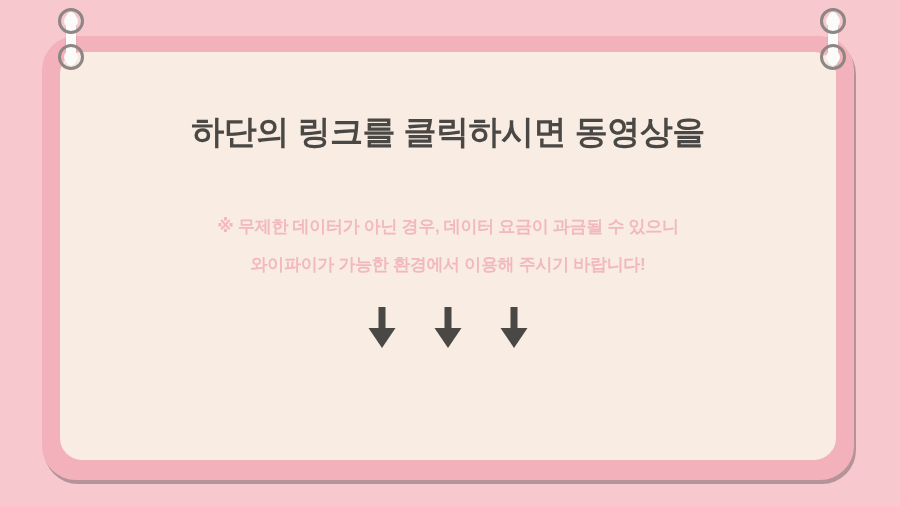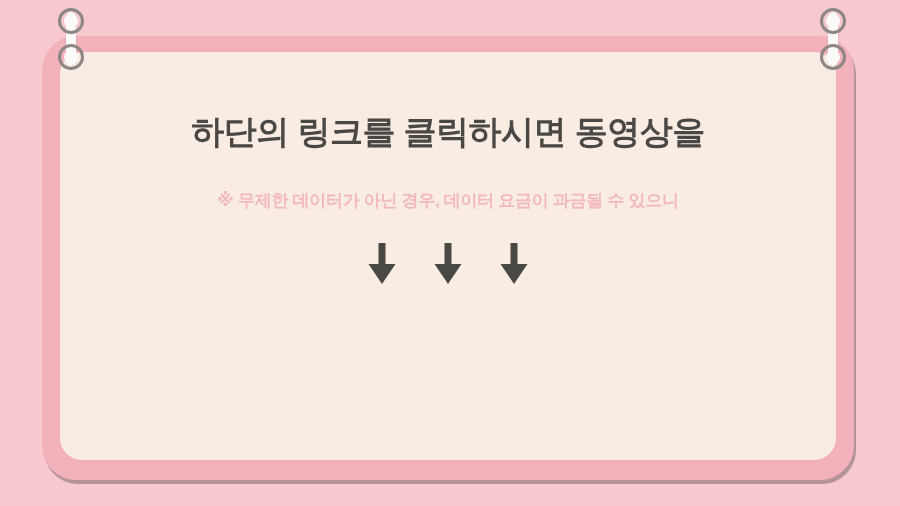--- a/index.html
+++ b/index.html
@@ -83,21 +83,21 @@
 
   .notice {
     color: #f2b8bd;
     font-size: 17px;
     font-weight: bold;
     letter-spacing: -0.3px;
     line-height: 1.0;
     text-align: center;
     white-space: nowrap;
   }
-  .notice.line1 { margin-top: 44px; }
+  .notice.line1 { margin-top: 70px; }
   .notice.line2 { margin-top: 21px; }
 
   
   .arrows {
     margin-top: 34px;
     display: flex;
     gap: 36px;
     align-items: flex-start;
     justify-content: center;
   }
@@ -155,20 +155,21 @@
   <div class="card-frame"></div>
 
   <div class="card-inner">
     <div class="content">
 
       <div class="headline line1">하단의 링크를 클릭하시면 동영상을</div>
 
 
       <div class="notice line1">※ 무제한 데이터가 아닌 경우, 데이터 요금이 과금될 수 있으니</div>
 
+      <div class="notice line2">와이파이가 가능한 환경에서 이용해 주시기 바랍니다!</div>
 
       <div class="arrows">
         <svg class="arrow" width="30" height="42" viewBox="0 0 30 42">
           <rect x="11.5" y="0" width="7" height="24" fill="#4a4845"></rect>
           <polygon points="1.5,21 28.5,21 15,41" fill="#4a4845"></polygon>
         </svg>
         <svg class="arrow" width="30" height="42" viewBox="0 0 30 42">
           <rect x="11.5" y="0" width="7" height="24" fill="#4a4845"></rect>
           <polygon points="1.5,21 28.5,21 15,41" fill="#4a4845"></polygon>
         </svg>

